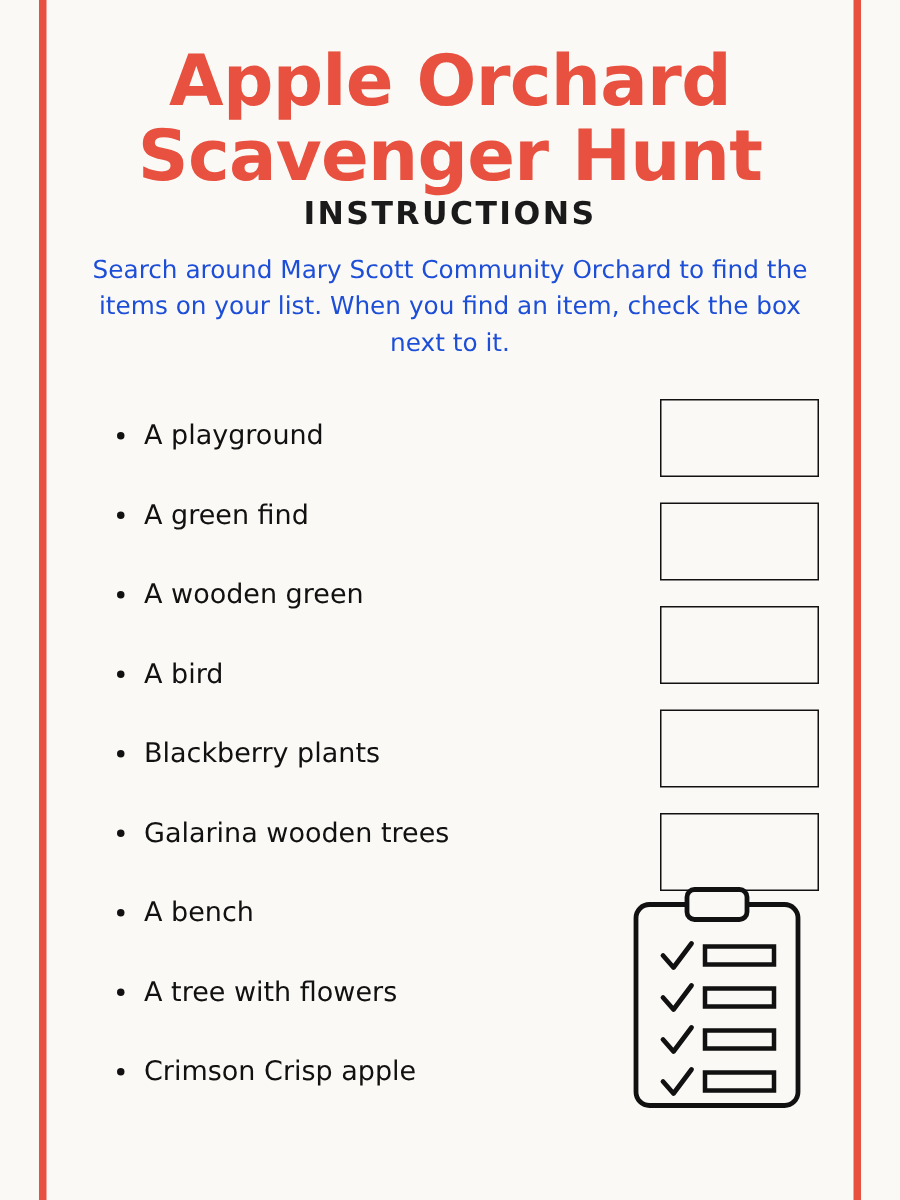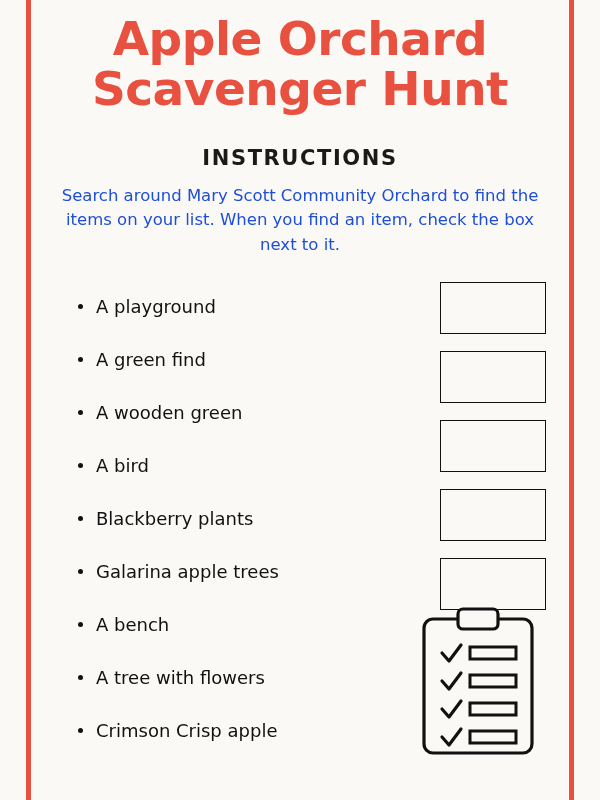--- a/index.html
+++ b/index.html
@@ -38,34 +38,33 @@
     height: 100%;
   }
   .title {
     text-align: center;
     color: #e8503f;
     font-family: "DejaVu Sans", sans-serif;
     font-weight: bold;
     font-size: 47px;
     line-height: 1.06;
     letter-spacing: -0.5px;
-    padding-top: 14px;
+    padding-top: 30px;
     margin: 0;
   }
   .title .line2 {
     display: block;
   }
   .instructions-heading {
     text-align: center;
     font-family: "DejaVu Sans", sans-serif;
     font-weight: bold;
     font-size: 21px;
     letter-spacing: 1.6px;
     color: #1a1a1a;
-    margin-top: 32px;
   }
   .instructions-body {
     text-align: center;
     font-family: "DejaVu Sans", sans-serif;
     font-size: 16.5px;
     line-height: 1.5;
     color: #1d4ed8;
     margin-top: 14px;
     padding: 0 6px;
   }
@@ -145,21 +144,21 @@
         <div class="checkbox"></div>
         <div class="checkbox"></div>
       </div>
 
       <ul class="items">
         <li>A playground</li>
         <li>A green find</li>
         <li>A wooden green</li>
         <li>A bird</li>
         <li>Blackberry plants</li>
-        <li>Galarina apple trees</li>
+        <li>Galarina wooden trees</li>
         <li>A bench</li>
         <li>A tree with flowers</li>
         <li>Crimson Crisp apple</li>
       </ul>
 
       <div class="clipboard">
         <svg width="116" height="150" viewBox="0 0 116 150" fill="none" xmlns="http://www.w3.org/2000/svg">
           <rect x="4" y="14" width="108" height="134" rx="9" stroke="#111" stroke-width="3.2" fill="none"></rect>
           <rect x="38" y="4" width="40" height="20" rx="5" stroke="#111" stroke-width="3.2" fill="#fbf9f5"></rect>
           <path d="M22 48 l7 8 l12 -16" stroke="#111" stroke-width="3.2" fill="none" stroke-linecap="round" stroke-linejoin="round"></path>

